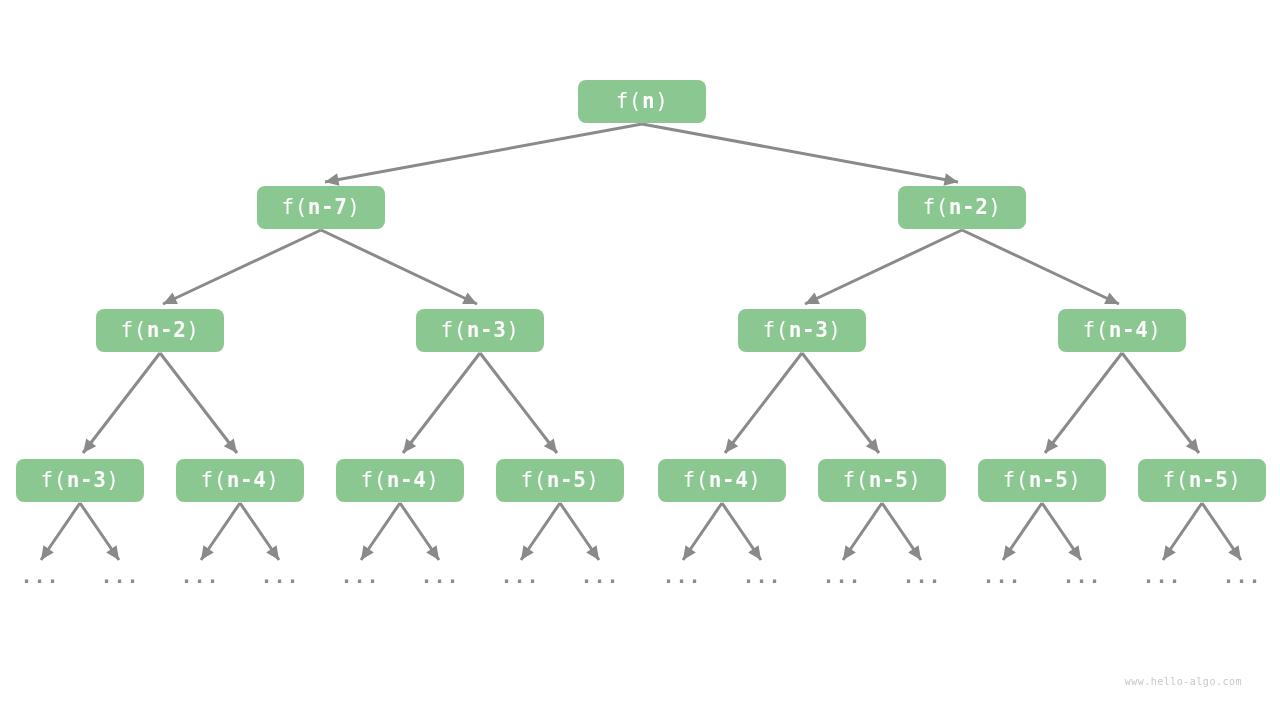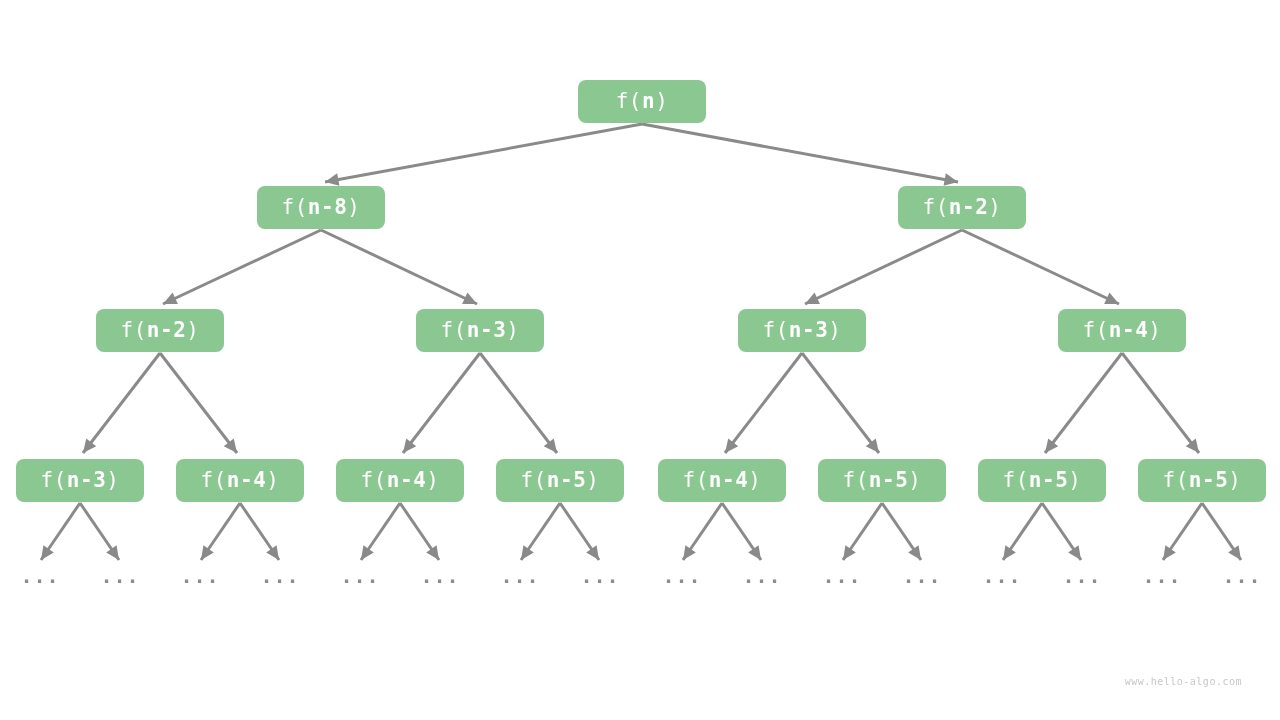--- a/index.html
+++ b/index.html
@@ -83,21 +83,21 @@
   </svg>
 
   <div class="node" style="left:578px;top:80px">
       <span>f(</span>
       <span class="arg">n</span>
       <span>)</span>
     </div>
 
   <div class="node" style="left:257px;top:186px">
       <span>f(</span>
-      <span class="arg">n-8</span>
+      <span class="arg">n-7</span>
       <span>)</span>
     </div>
   <div class="node" style="left:898px;top:186px">
       <span>f(</span>
       <span class="arg">n-2</span>
       <span>)</span>
     </div>
 
   <div class="node" style="left:96px;top:309px">
       <span>f(</span>

